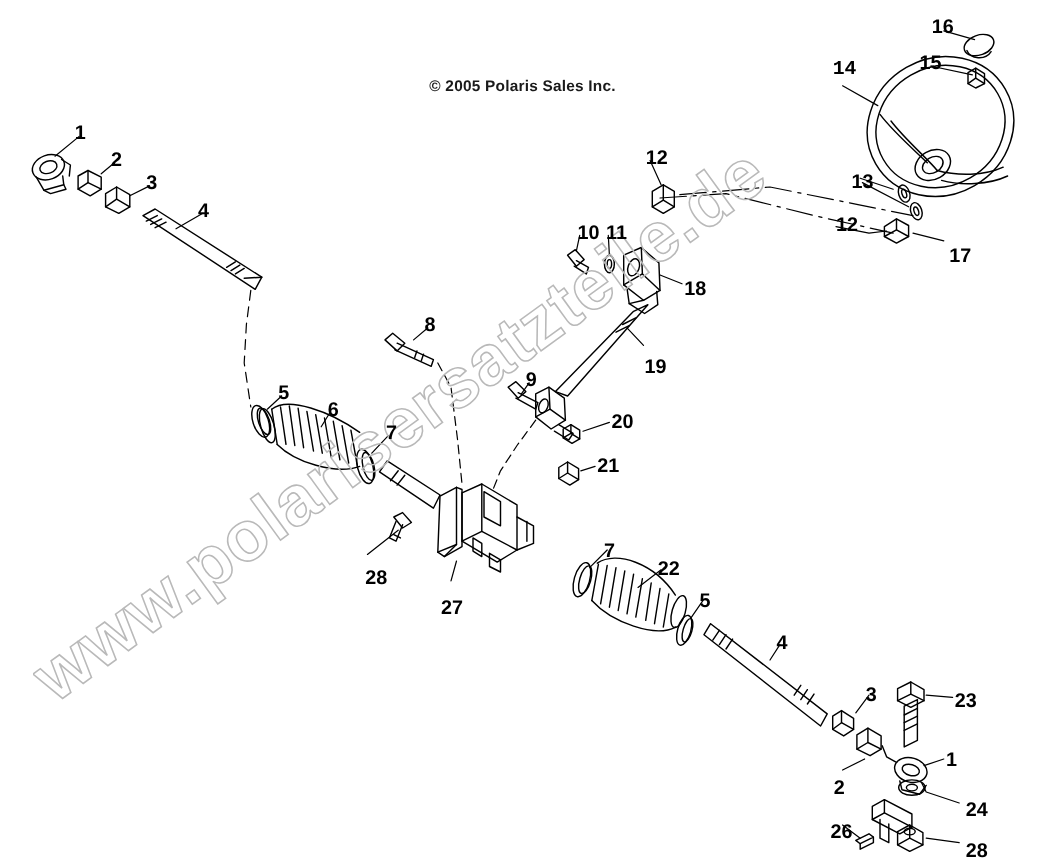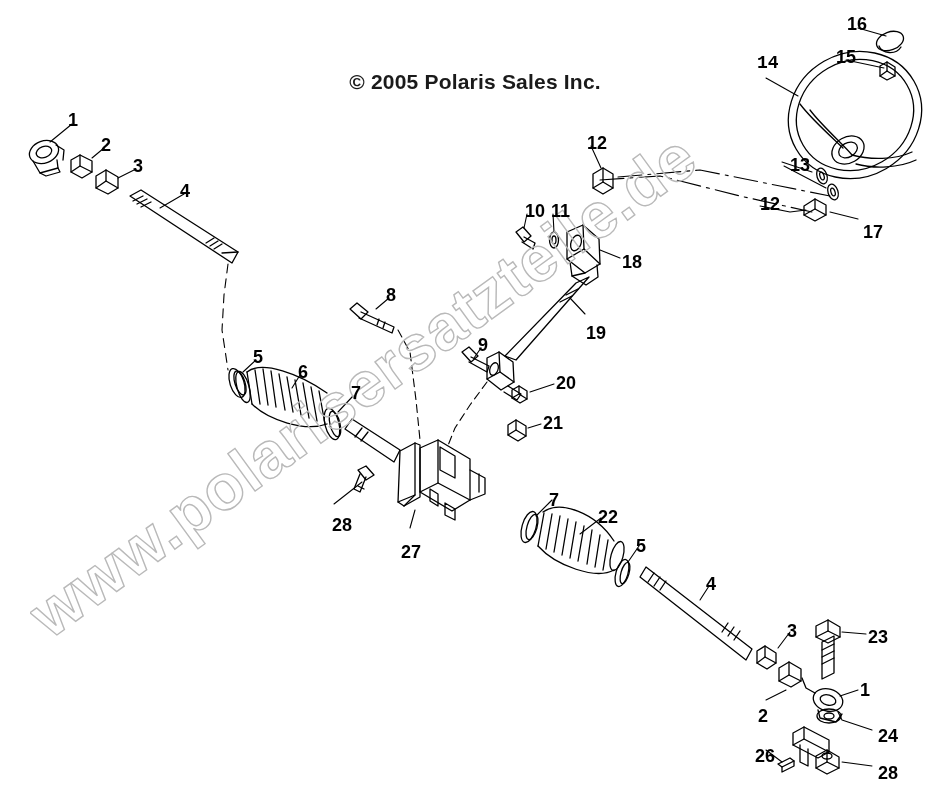--- a/index.html
+++ b/index.html
@@ -22,21 +22,21 @@
     width: 950px;
     height: 787px;
   }
   .copyright {
     position: absolute;
     left: 0;
     top: 70px;
     width: 950px;
     text-align: center;
     font-family: "Liberation Sans", sans-serif;
-    font-size: 21px;
+    font-size: 14px;
     font-weight: bold;
     color: #1a1a1a;
     letter-spacing: 0.2px;
   }
   .callout {
     position: absolute;
     font-family: "Liberation Sans", sans-serif;
     font-size: 18px;
     font-weight: bold;
     color: #000000;
@@ -400,21 +400,21 @@
       <div class="callout" style="left: 180px; top: 181px;">4</div>
       <div class="callout" style="left: 253px; top: 347px;">5</div>
       <div class="callout" style="left: 298px; top: 362px;">6</div>
       <div class="callout" style="left: 351px; top: 383px;">7</div>
       <div class="callout" style="left: 386px; top: 285px;">8</div>
       <div class="callout" style="left: 478px; top: 335px;">9</div>
       <div class="callout" style="left: 525px; top: 201px; text-align: right;">10</div>
       <div class="callout" style="left: 551px; top: 201px;">11</div>
       <div class="callout" style="left: 587px; top: 133px;">12</div>
       <div class="callout" style="left: 760px; top: 194px;">12</div>
-      <div class="callout" style="left: 790px; top: 155px; text-align: center;">13</div>
+      <div class="callout" style="left: 774px; top: 155px; text-align: center;">13</div>
       <div class="callout" style="left: 757px; top: 53px; font-family: Liberation Mono, monospace;">14</div>
       <div class="callout" style="left: 836px; top: 47px;">15</div>
       <div class="callout" style="left: 847px; top: 14px;">16</div>
       <div class="callout" style="left: 863px; top: 222px;">17</div>
       <div class="callout" style="left: 622px; top: 252px;">18</div>
       <div class="callout" style="left: 586px; top: 323px;">19</div>
       <div class="callout" style="left: 556px; top: 373px;">20</div>
       <div class="callout" style="left: 543px; top: 413px;">21</div>
       <div class="callout" style="left: 598px; top: 507px; text-align: center;">22</div>
       <div class="callout" style="left: 868px; top: 627px;">23</div>

